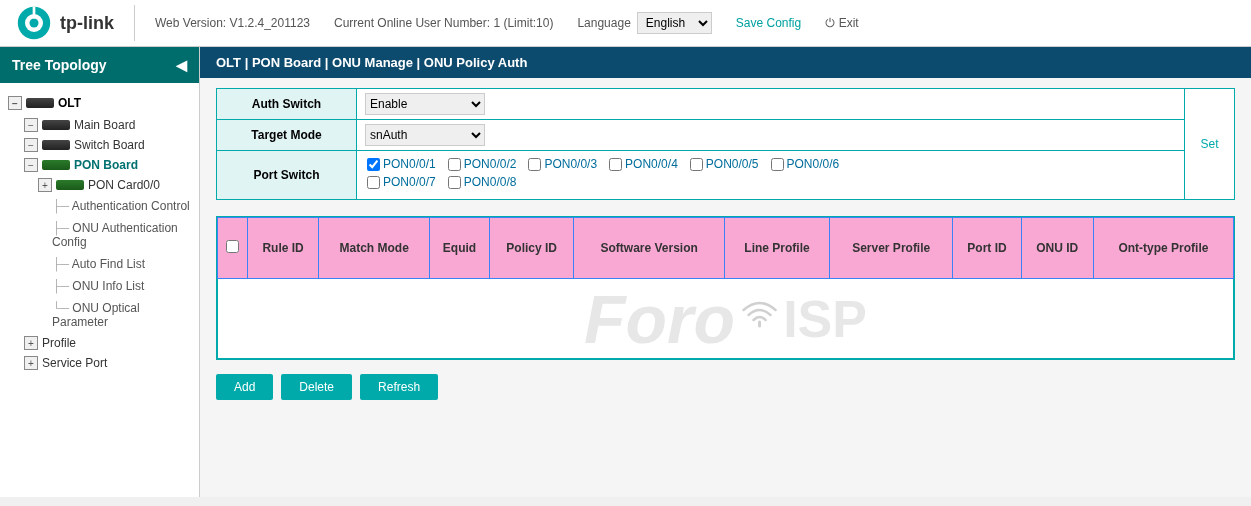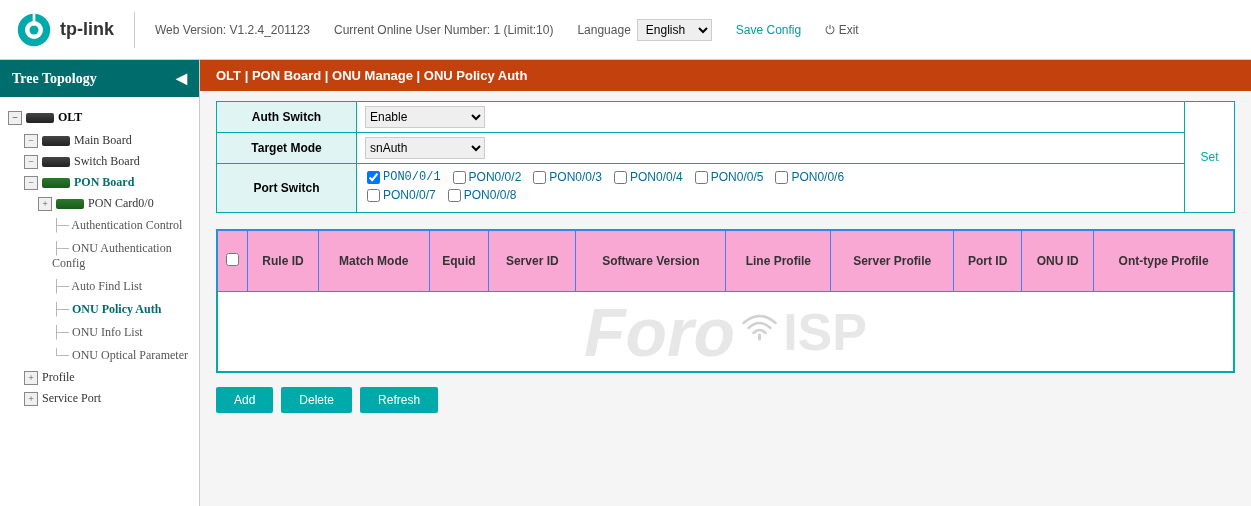--- a/index.html
+++ b/index.html
@@ -5,21 +5,21 @@
     * { box-sizing: border-box; margin: 0; padding: 0; }
     body { font-family: Arial, sans-serif; font-size: 12px; background: #f0f0f0; }
 
     
     .header {
       display: flex;
       align-items: center;
       background: #fff;
       border-bottom: 1px solid #ccc;
       padding: 0 16px;
-      height: 60px;
+      height: 47px;
     }
     .logo-area {
       display: flex;
       align-items: center;
       gap: 8px;
       padding-right: 20px;
       border-right: 1px solid #ccc;
       margin-right: 20px;
     }
     .logo-icon {
@@ -69,21 +69,20 @@
       display: flex;
       height: calc(506px - 56px);
     }
 
     
     .sidebar {
       width: 200px;
       background: #fff;
       border-right: 1px solid #ccc;
       flex-shrink: 0;
-      font-family: Liberation Serif, serif;
     }
     .sidebar-header {
       background: #006d6d;
       color: #fff;
       padding: 10px 12px;
       font-size: 14px;
       font-weight: bold;
       display: flex;
       align-items: center;
       justify-content: space-between;
@@ -120,21 +119,21 @@
     .sidebar-sub-item {
       padding: 4px 8px 4px 52px;
       color: #555;
       cursor: pointer;
       font-size: 12px;
     }
     .sidebar-sub-item.active-sub { color: #006d6d; font-weight: bold; }
 
     
     .breadcrumb-bar {
-      background: #c2410c;
+      background: #0c4a6e;
       color: #fff;
       padding: 8px 16px;
       font-size: 13px;
       font-weight: bold;
     }
 
     
     .content-area {
       flex: 1;
       overflow: auto;
@@ -375,23 +374,20 @@
       <div style="padding-left:44px; border-left: 1px dashed #ccc; margin-left: 52px;">
       </div>
       <div class="sidebar-sub-item">
         <span style="color:#aaa;">├─ </span><span>Authentication Control</span>
       </div>
       <div class="sidebar-sub-item">
         <span style="color:#aaa;">├─ </span><span>ONU Authentication Config</span>
       </div>
       <div class="sidebar-sub-item">
         <span style="color:#aaa;">├─ </span><span>Auto Find List</span>
-      </div>
-      <div class="sidebar-sub-item active-sub">
-        <span style="color:#aaa;">├─ </span><span>ONU Policy Auth</span>
       </div>
       <div class="sidebar-sub-item">
         <span style="color:#aaa;">├─ </span><span>ONU Info List</span>
       </div>
       <div class="sidebar-sub-item">
         <span style="color:#aaa;">└─ </span><span>ONU Optical Parameter</span>
       </div>
 
       <div style="padding-left:16px;">
         <div class="tree-item">
@@ -438,21 +434,21 @@
             <option>loidAuth</option>
           </select>
         </td>
       </tr>
       <tr>
         <td class="label-cell">Port Switch</td>
         <td class="port-switch-cell">
           <div class="port-row">
             <label>
                   <input type="checkbox" checked="" style=""> 
-                  <span style="color:#006d9c;font-family:Liberation Mono, monospace;">PON0/0/1</span>
+                  <span style="color:#006d9c;">PON0/0/1</span>
                 </label>
             <label>
                   <input type="checkbox" style=""> 
                   <span style="color:#006d9c;">PON0/0/2</span>
                 </label>
             <label>
                   <input type="checkbox" style=""> 
                   <span style="color:#006d9c;">PON0/0/3</span>
                 </label>
             <label>
@@ -485,21 +481,21 @@
 
     <div class="data-table-container">
       <div class="watermark-area">
         <table class="data-table">
           <thead>
             <tr>
               <th class="checkbox-col"><input type="checkbox" style=""></th>
               <th><span>Rule ID</span></th>
               <th><span>Match Mode</span></th>
               <th><span>Equid</span></th>
-              <th><span>Server ID</span></th>
+              <th><span>Policy ID</span></th>
               <th><span>Software Version</span></th>
               <th><span>Line Profile</span></th>
               <th><span>Server Profile</span></th>
               <th><span>Port ID</span></th>
               <th><span>ONU ID</span></th>
               <th><span>Ont-type Profile</span></th>
             </tr>
           </thead>
           <tbody>
             <tr>

